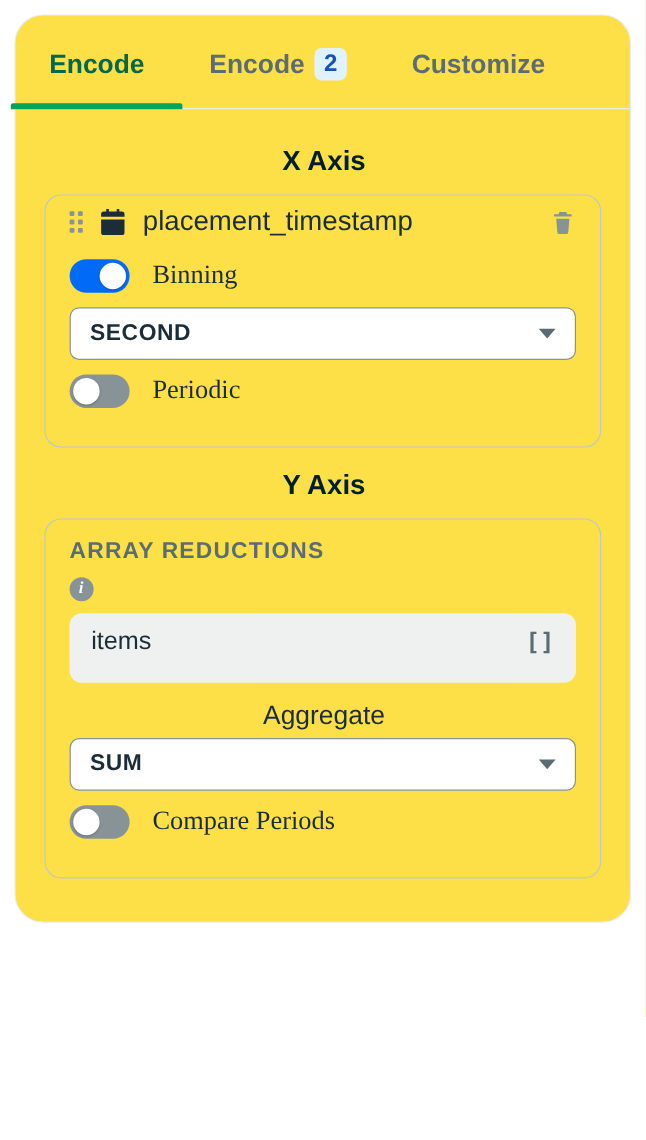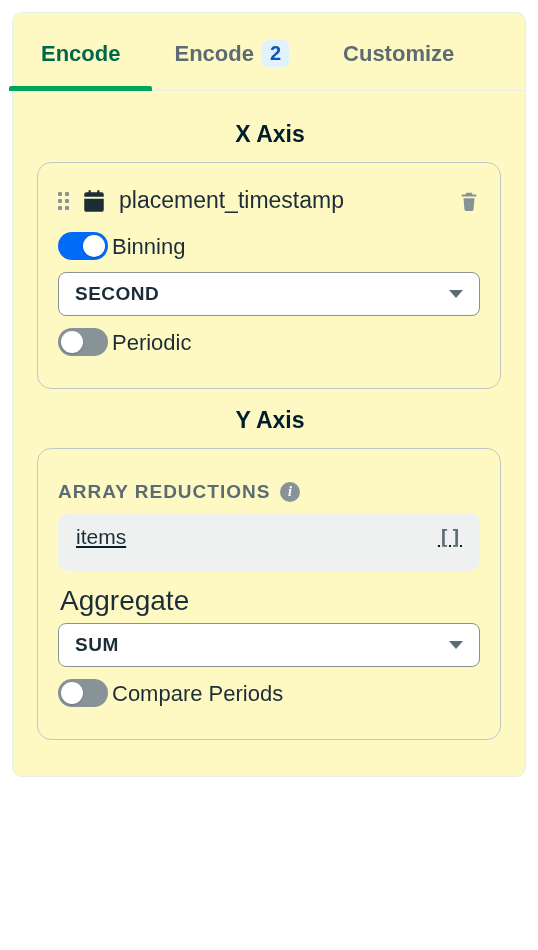--- a/index.html
+++ b/index.html
@@ -6,22 +6,22 @@
   body {
     margin: 0;
     padding: 12px;
     font-family: -apple-system, BlinkMacSystemFont, "Segoe UI", Helvetica, Arial, sans-serif;
     background: #ffffff;
     color: #001e2b;
     width: 538px;
   }
   .panel {
     border: 1px solid #e8edeb;
-    border-radius: 10px;
-    background: #fef9c3;
+    border-radius: 24px;
+    background: #fde047;
     padding: 0 0 14px 0;
   }
   .tabs {
     display: flex;
     align-items: center;
     padding: 0 28px;
     height: 78px;
     border-bottom: 1px solid #e8edeb;
     gap: 54px;
   }
@@ -65,21 +65,21 @@
   .section-title {
     font-size: 23px;
     font-weight: 800;
     color: #001e2b;
     margin: 12px 0 14px 2px;
     text-align: center;
   }
   .card {
     border: 1px solid #c1c7c6;
     border-radius: 14px;
-    padding: 24px 20px 20px 20px;
+    padding: 8px 20px 20px 20px;
     margin-bottom: 18px;
   }
   .field-row {
     display: flex;
     align-items: center;
     gap: 12px;
     margin-bottom: 18px;
   }
   .drag-handle {
     display: grid;
@@ -92,23 +92,24 @@
   }
   .field-name {
     font-size: 23px;
     font-weight: 500;
     color: #1c2d38;
     flex: 1;
   }
   .trash-icon svg { display:block; }
   .toggle-row {
     display: flex;
-    align-items: flex-end;
-    gap: 4px;
+    align-items: flex-start;
+    gap: 19px;
     margin: 12px 0;
+    font-family: Liberation Serif, serif;
   }
   .toggle {
     width: 50px;
     height: 28px;
     border-radius: 28px;
     position: relative;
     cursor: pointer;
   }
   .toggle .knob {
     position: absolute;
@@ -147,61 +148,61 @@
     border-left: 7px solid transparent;
     border-right: 7px solid transparent;
     border-top: 8px solid #5c6c75;
   }
   .subheader {
     font-size: 19px;
     font-weight: 800;
     letter-spacing: 1px;
     color: #5c6c75;
     display: flex;
-    align-items: center;
     gap: 10px;
     margin: 8px 0 10px 0;
+    flex-direction: column;
   }
   .info-icon {
     width: 20px; height: 20px;
     border-radius: 50%;
     background: #889397;
     color: #ffffff;
     font-size: 14px;
     font-weight: 700;
     display: flex; align-items: center; justify-content: center;
     font-family: Georgia, serif;
     font-style: italic;
   }
   .reduction-box {
     background: #eef1f0;
     border-radius: 10px;
     padding: 12px 14px 14px 14px;
     margin-bottom: 14px;
-    text-decoration: underline;
   }
   .reduction-head {
     display: flex;
     justify-content: space-between;
     align-items: center;
     font-size: 21px;
     color: #1c2d38;
     margin-bottom: 8px;
     padding: 0 4px;
   }
   .bracket-icon {
     font-family: "Lucida Console", Monaco, monospace;
     font-weight: 700;
     color: #5c6c75;
     font-size: 20px;
   }
   .plain-label {
-    font-size: 28px;
+    font-size: 22px;
     color: #1c2d38;
     margin: 10px 0 6px 2px;
+    text-align: center;
   }
   .cal-icon svg, .hash-icon svg { display:block; }
 </style>
 </head>
 <body>
 
 <div class="panel">
 
   <div class="tabs">
     <div class="tab active">

